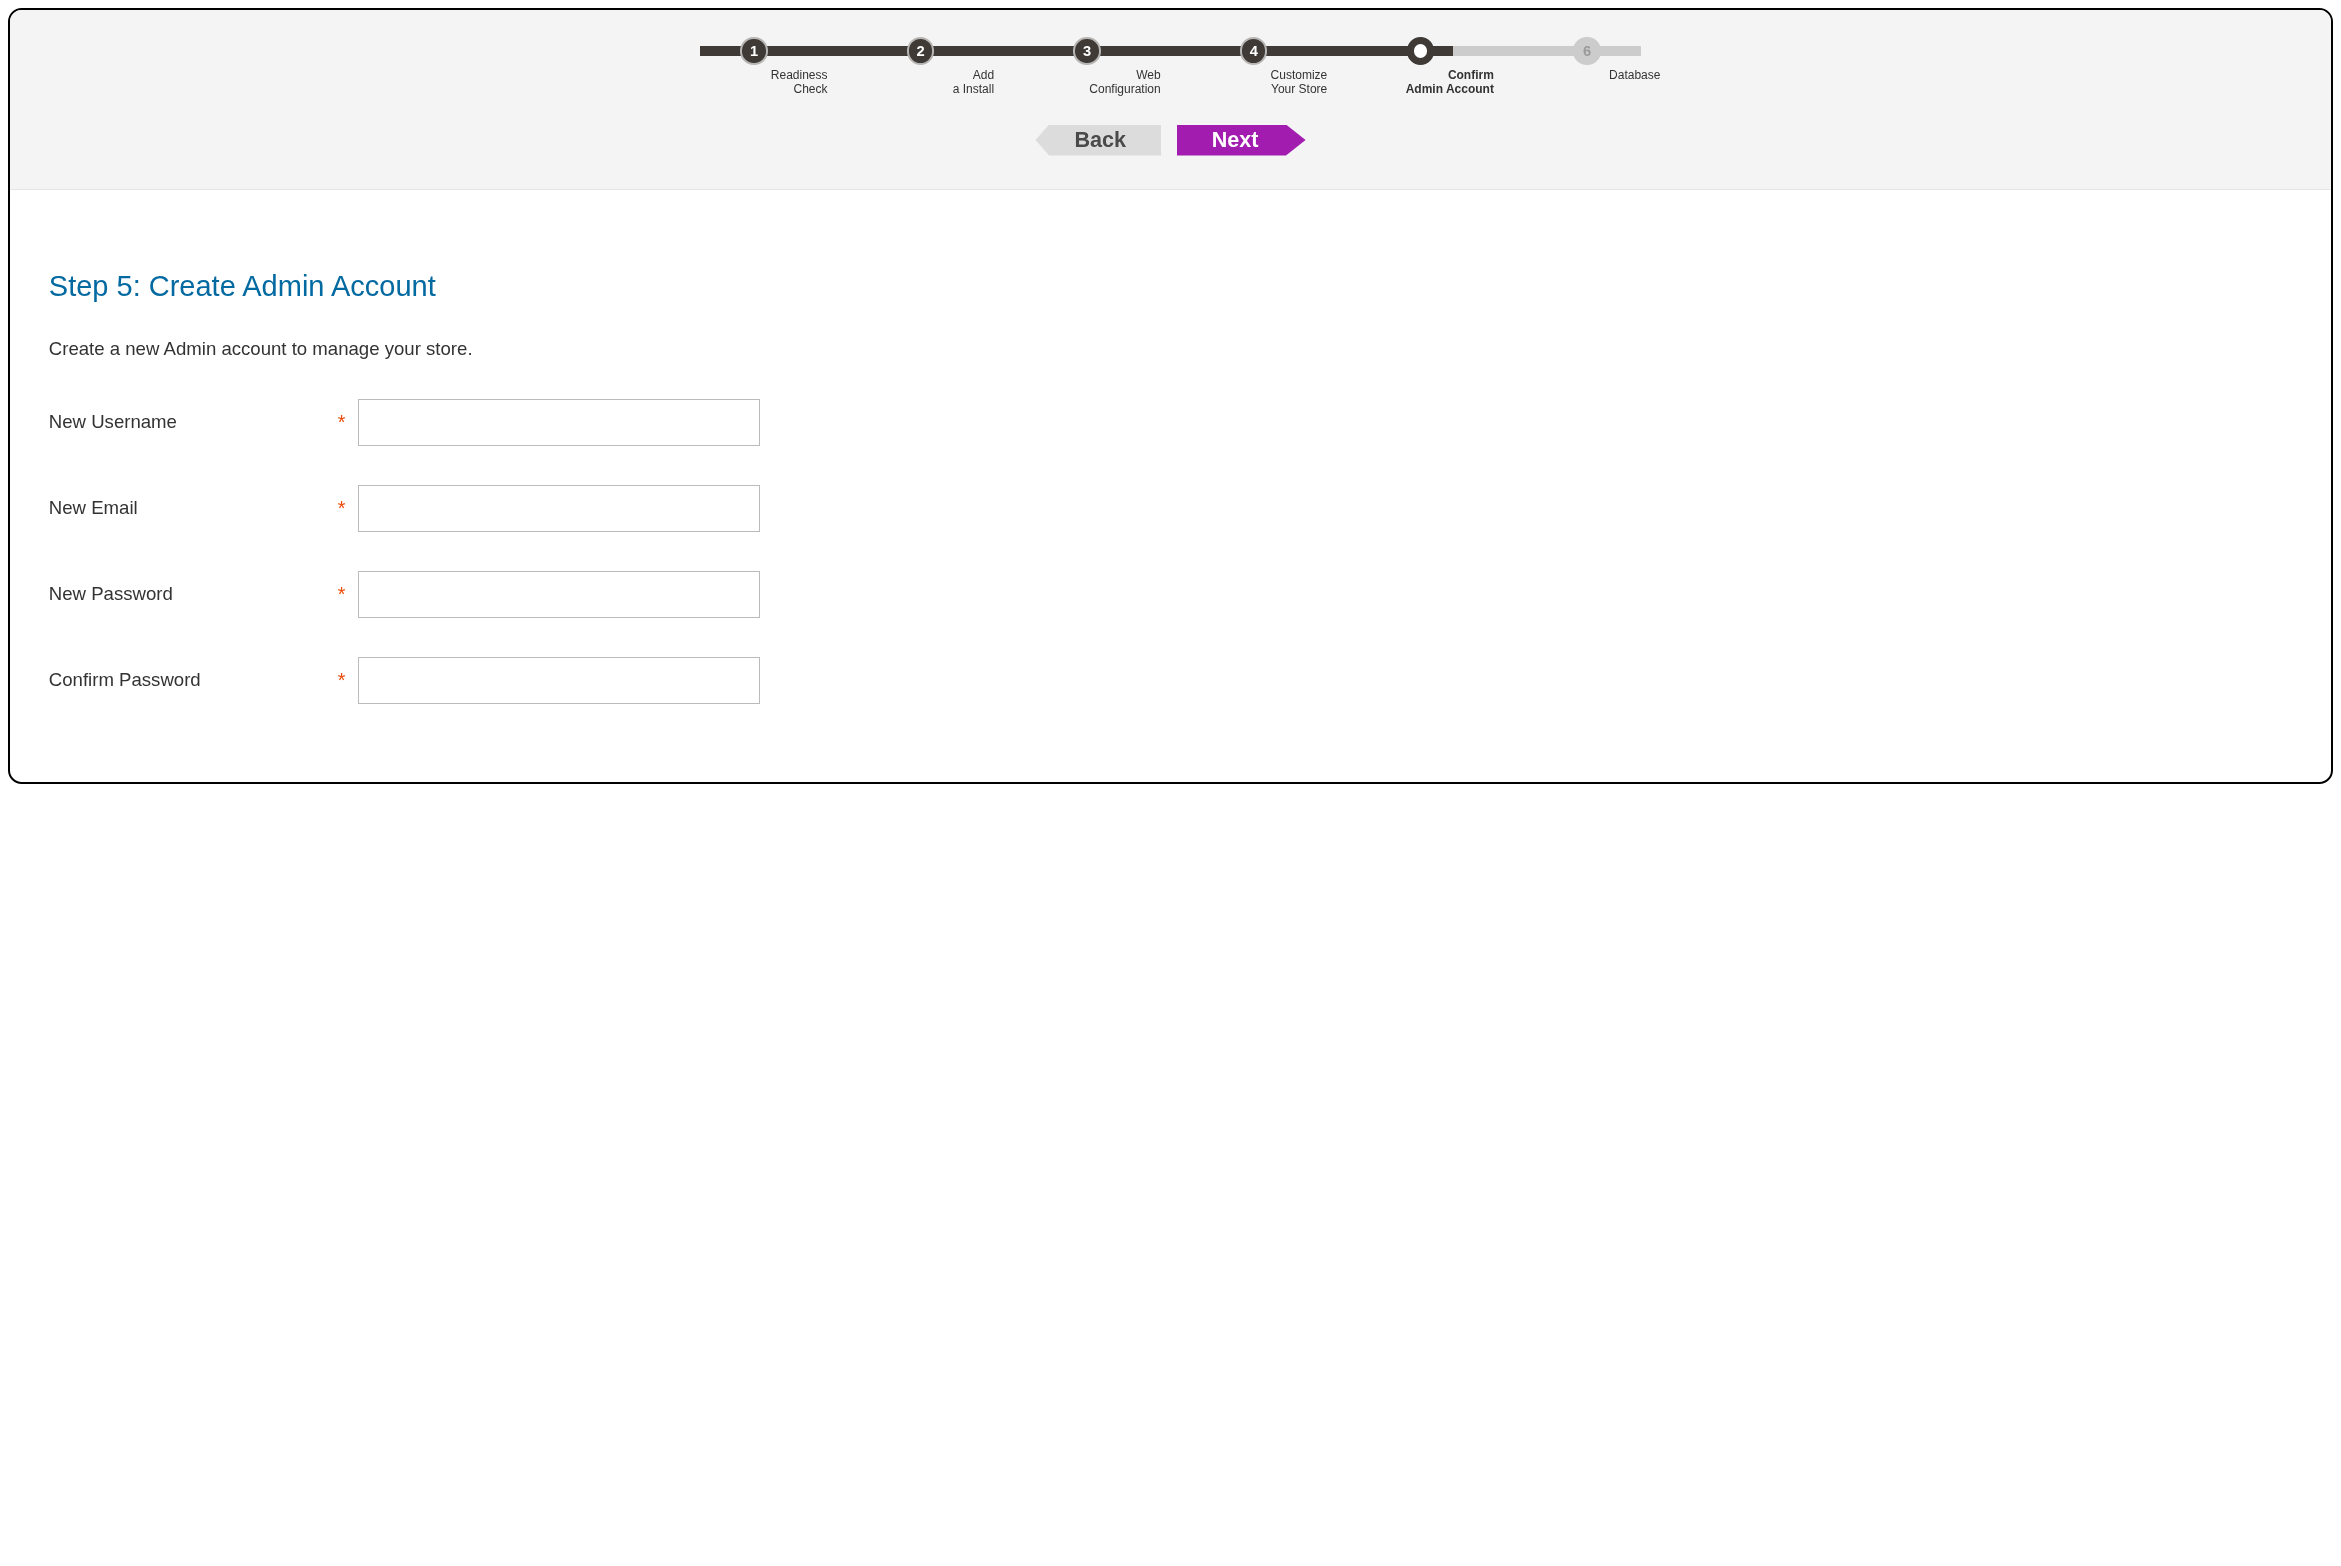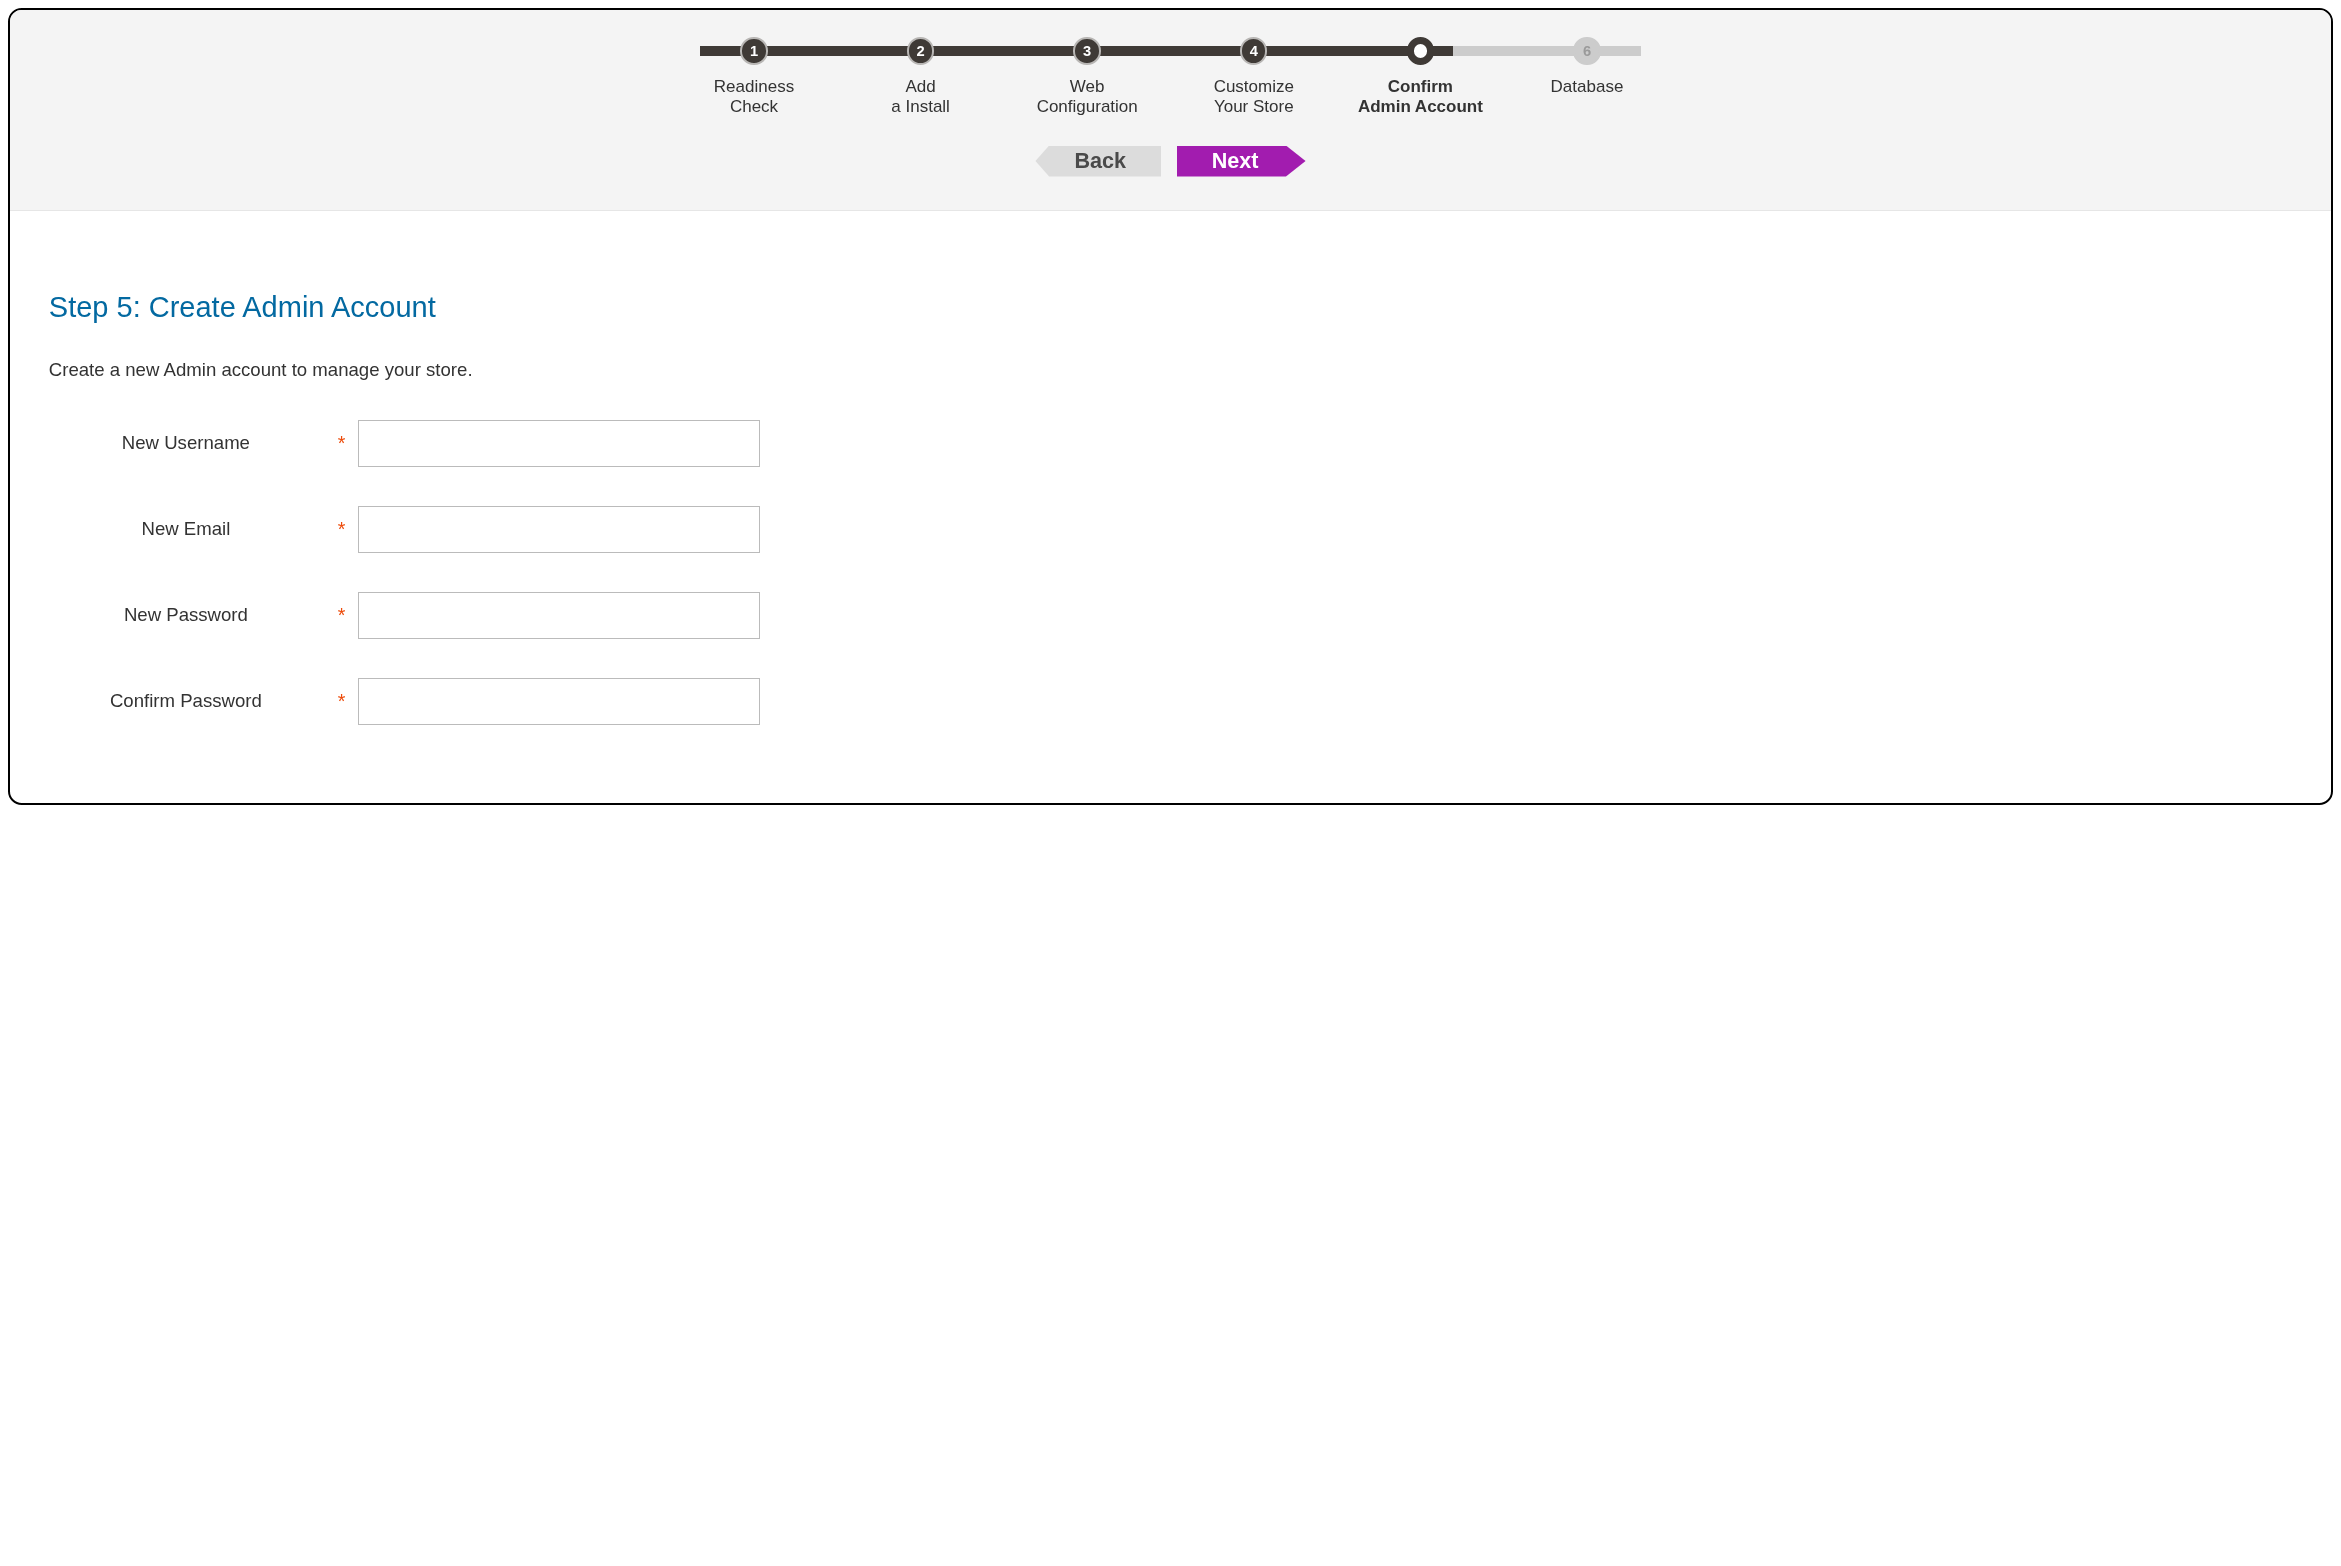--- a/index.html
+++ b/index.html
@@ -73,24 +73,25 @@
     border: 7.8px solid #3f3a36;
     width: 27.4px;
     height: 27.4px;
   }
   .circle-pending {
     background: #ccc;
     color: #9a9a9a;
     border: 2.9px solid #ccc;
   }
   .step-label {
-    margin-top: 12px;
-    font-size: 17px;
+    margin-top: 3px;
+    font-size: 12px;
     color: #333;
     white-space: pre-line;
+    text-align: right;
   }
   .step-label.current {
     font-weight: bold;
   }
   .nav-buttons {
     display: flex;
     justify-content: center;
     gap: 15.7px;
   }
   .btn {
@@ -130,21 +131,21 @@
     color: #333;
     margin-bottom: 39px;
   }
   .form-row {
     display: flex;
     align-items: center;
     margin-bottom: 39px;
   }
   .form-label {
     width: 284px;
-    text-align: center;
+    text-align: left;
     font-size: 18.6px;
     color: #333;
     padding-right: 9.8px;
   }
   .required-star {
     color: #ed4b0a;
     display: inline-block;
     width: 17.6px;
     text-align: center;
     font-size: 19.6px;

